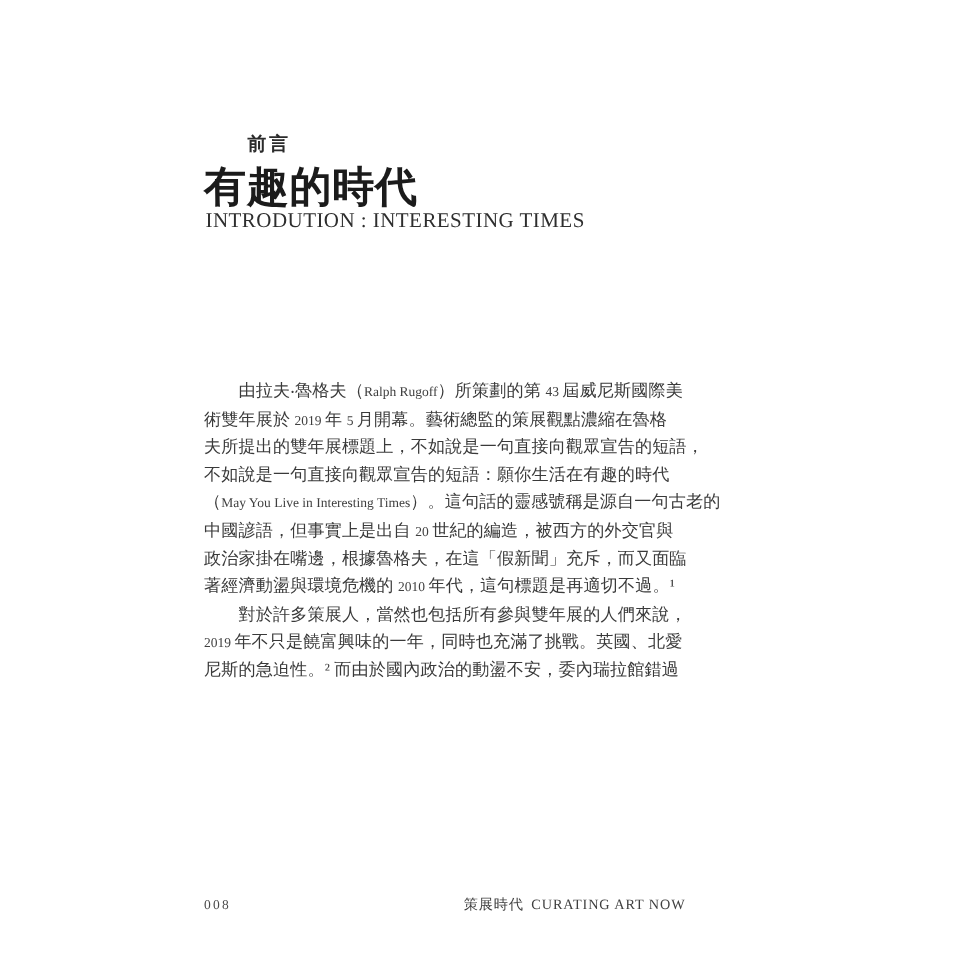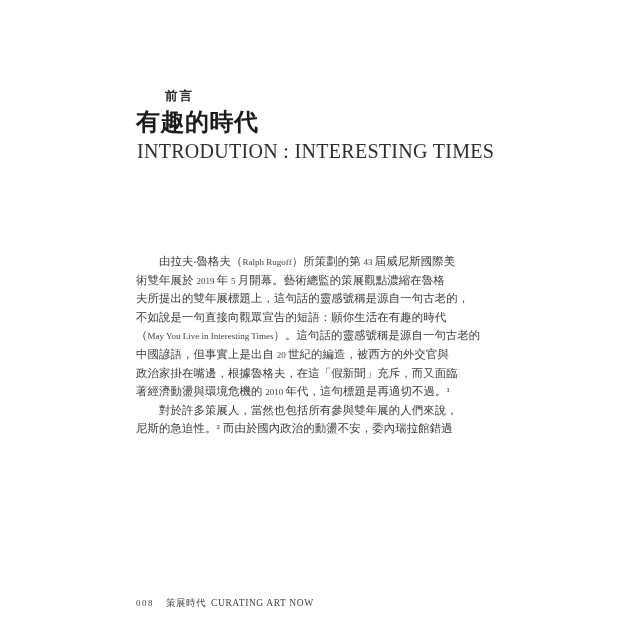--- a/index.html
+++ b/index.html
@@ -19,30 +19,30 @@
     font-size: 12.5px;
     font-weight: 700;
     letter-spacing: 2px;
     color: #2b2b2b;
     margin-left: 28px;
   }
   .title {
     position: absolute;
     left: 136px;
     top: 106px;
-    font-size: 24px;
+    font-size: 28px;
     font-weight: 700;
     letter-spacing: 0.5px;
     color: #1b1b1b;
   }
   .subtitle {
     position: absolute;
     left: 137px;
     top: 140px;
-    font-size: 20px;
+    font-size: 14px;
     letter-spacing: 0.3px;
     color: #2e2e2e;
     font-family: "Liberation Serif", serif;
   }
   .body-block {
     position: absolute;
     left: 136px;
     top: 252px;
     width: 324px;
     color: #3a3a3a;
@@ -63,20 +63,21 @@
     letter-spacing: 0;
     color: #3f3f3f;
   }
   .footer {
     position: absolute;
     left: 136px;
     right: 183px;
     top: 597px;
     height: 14px;
     display: flex;
+    justify-content: space-between;
     align-items: baseline;
     color: #4f4f4f;
   }
   .page-number {
     font-size: 9px;
     letter-spacing: 1.5px;
     font-family: "Liberation Serif", serif;
     color: #4a4a4a;
   }
   .book-title { display: flex; align-items: baseline; gap: 5px; margin-left: 12px; }
@@ -100,29 +101,30 @@
   <div class="kicker">前言</div>
 
   <h1 class="title">有趣的時代</h1>
 
   <div class="subtitle">INTRODUTION : INTERESTING TIMES</div>
 
   <div class="body-block">
     <div class="paragraph">
         <div class="line indent">由拉夫‧魯格夫（<span class="lat">Ralph Rugoff</span>）所策劃的第 <span class="lat">43 </span>屆威尼斯國際美</div>
         <div class="line">術雙年展於 <span class="lat">2019 </span>年 <span class="lat">5 </span>月開幕。藝術總監的策展觀點濃縮在魯格</div>
-        <div class="line">夫所提出的雙年展標題上，這句話的靈感號稱是源自一句古老的，</div>
+        <div class="line">夫所提出的雙年展標題上，不如說是一句直接向觀眾宣告的短語，</div>
         <div class="line">不如說是一句直接向觀眾宣告的短語：願你生活在有趣的時代</div>
         <div class="line">（<span class="lat">May You Live in Interesting Times</span>）。這句話的靈感號稱是源自一句古老的</div>
         <div class="line">中國諺語，但事實上是出自 <span class="lat">20 </span>世紀的編造，被西方的外交官與</div>
         <div class="line">政治家掛在嘴邊，根據魯格夫，在這「假新聞」充斥，而又面臨</div>
         <div class="line">著經濟動盪與環境危機的 <span class="lat">2010 </span>年代，這句標題是再適切不過。¹</div>
       </div>
     <div class="paragraph">
         <div class="line indent">對於許多策展人，當然也包括所有參與雙年展的人們來說，</div>
+        <div class="line"><span class="lat">2019 </span>年不只是饒富興味的一年，同時也充滿了挑戰。英國、北愛</div>
         <div class="line">尼斯的急迫性。² 而由於國內政治的動盪不安，委內瑞拉館錯過</div>
       </div>
   </div>
 
   <div class="footer">
     <span class="page-number">008</span>
     <span class="book-title">
       <span class="book-title-zh">策展時代</span>
       <span class="book-title-en">CURATING ART NOW</span>
     </span>

